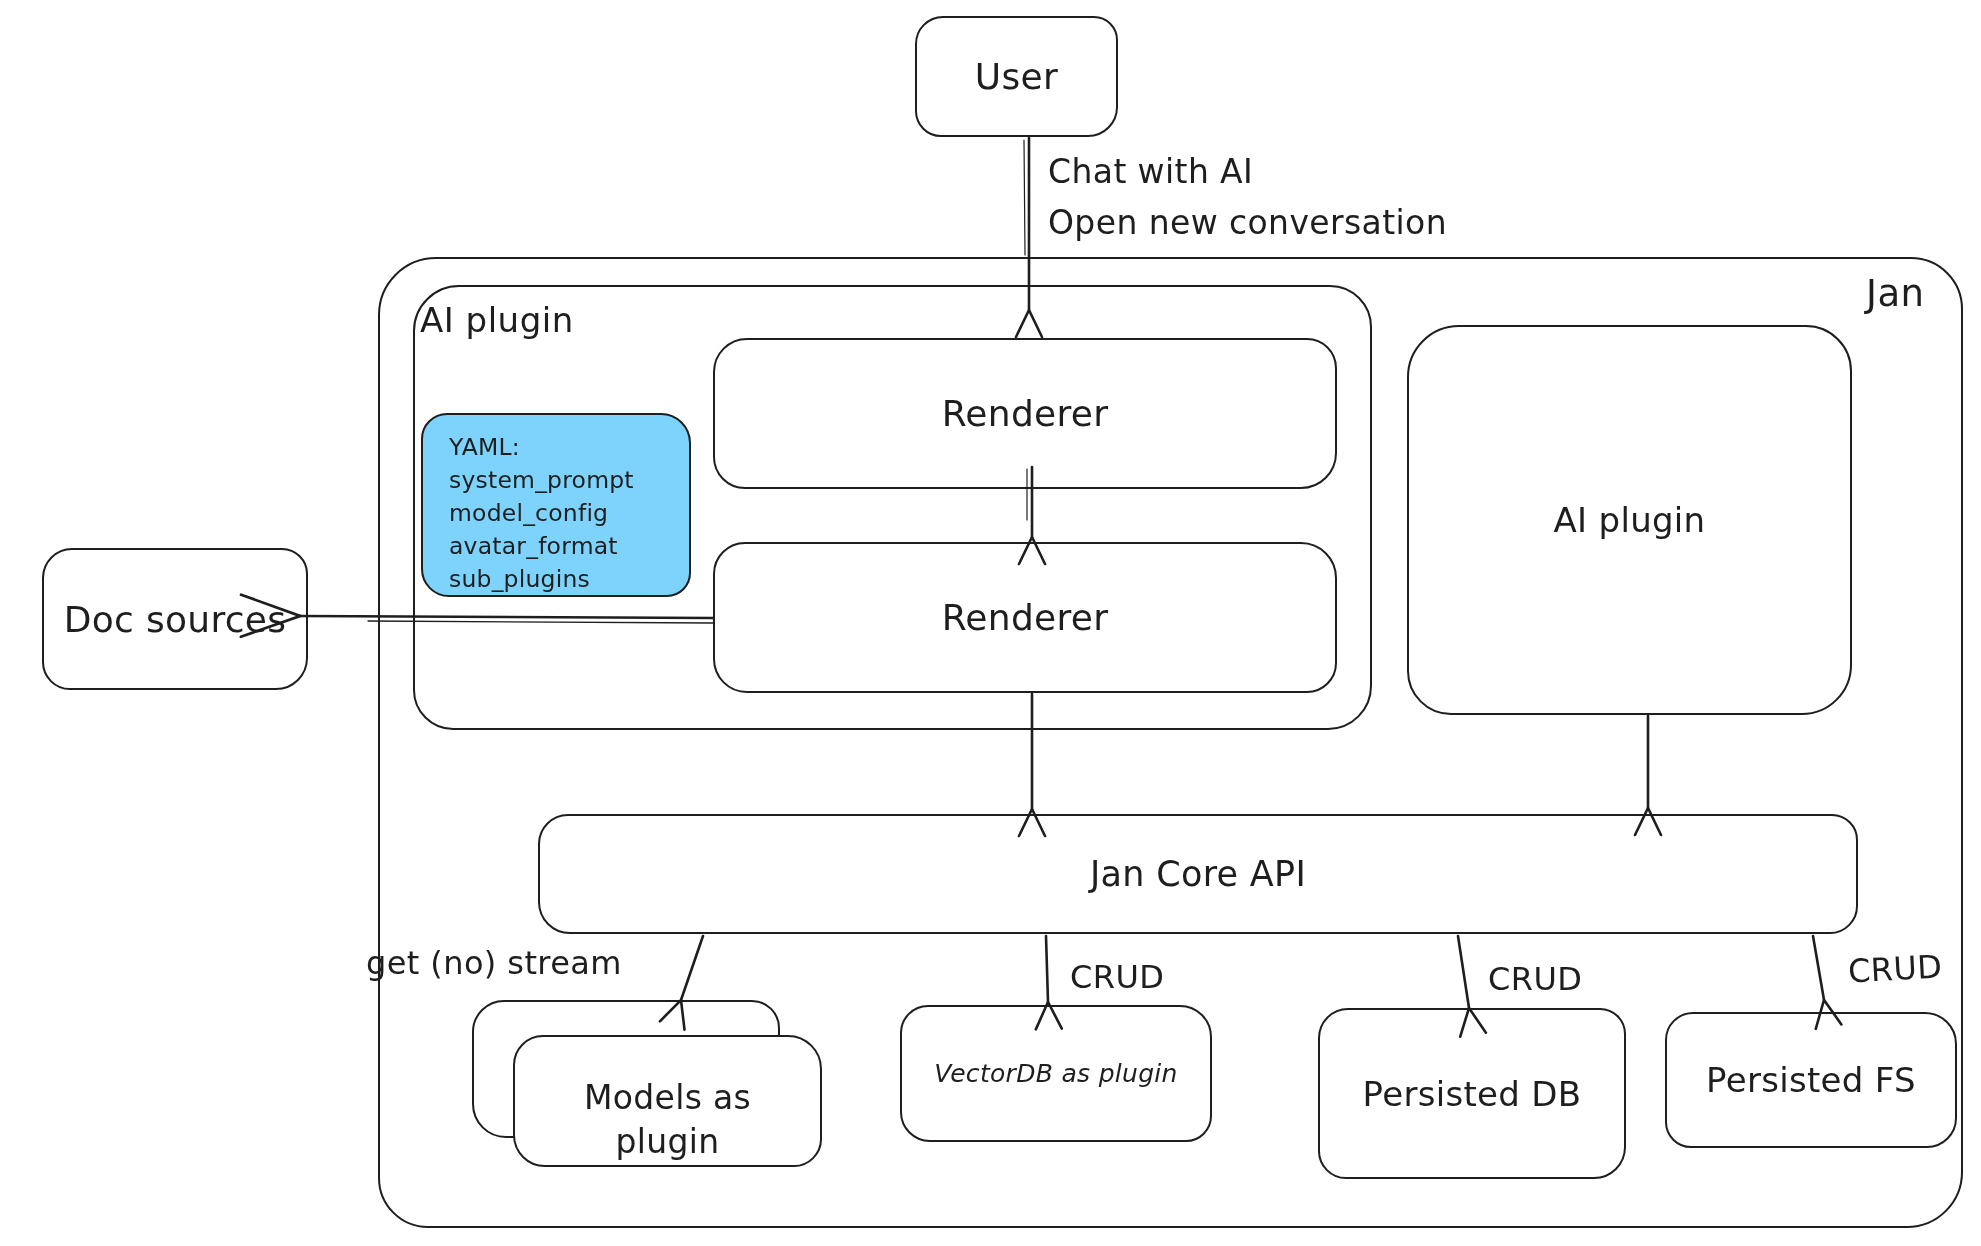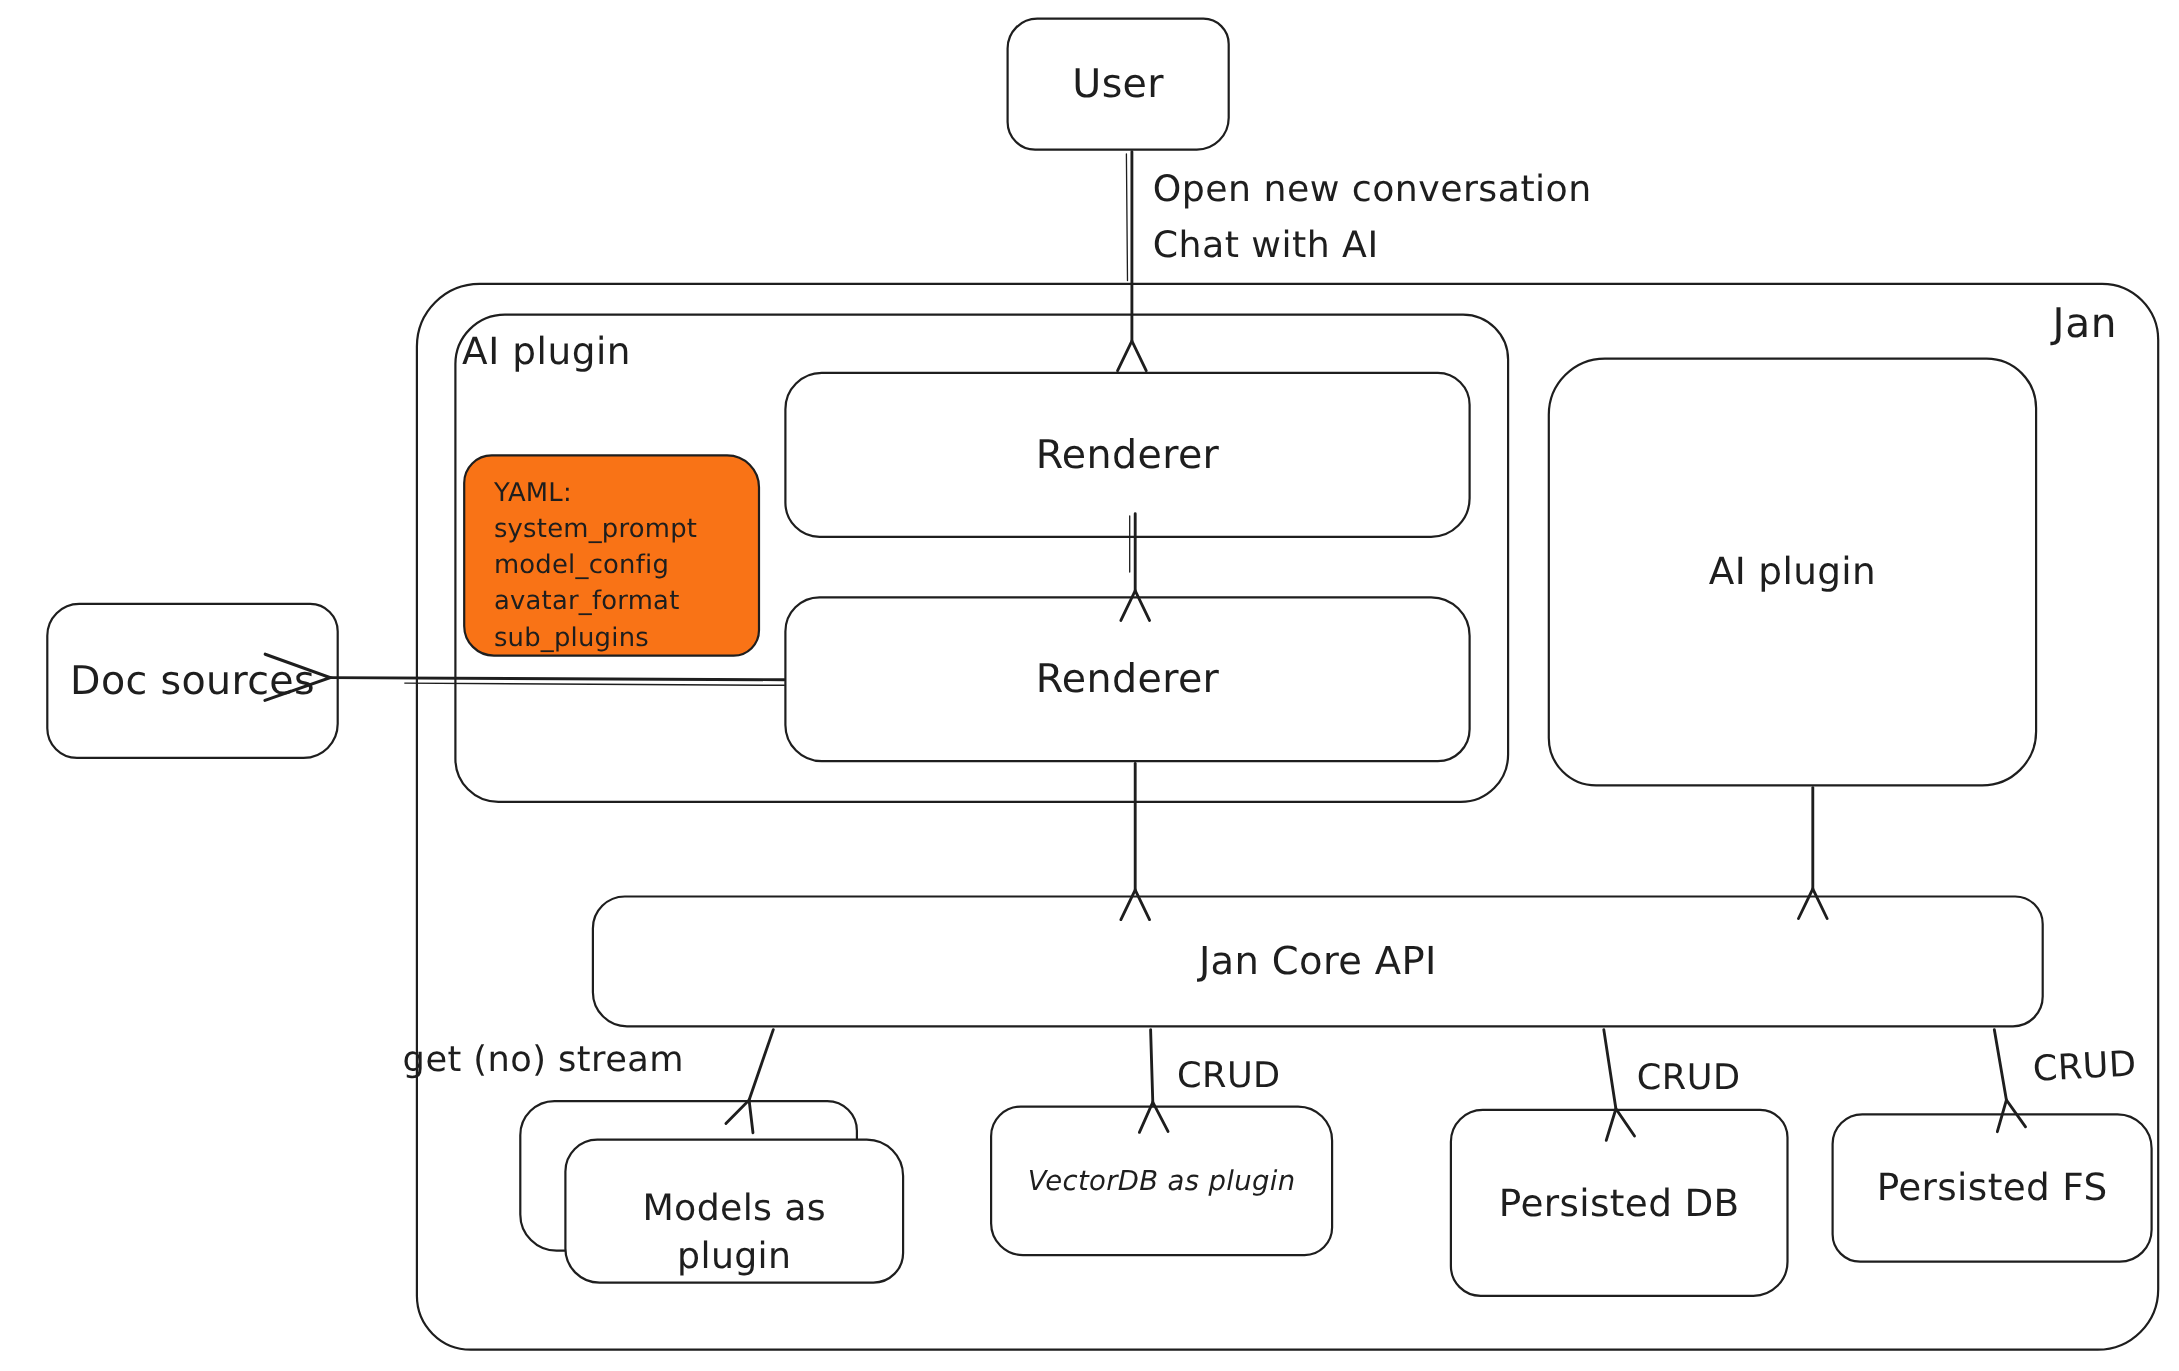--- a/index.html
+++ b/index.html
@@ -42,21 +42,21 @@
   .corner-label {
     position: absolute;
     letter-spacing: 0.5px;
     color: #1e1e1e;
     white-space: nowrap;
   }
   .yaml-note {
     position: absolute;
     border: 2.4px solid #1e1e1e;
     border-radius: 26px 30px 24px 28px;
-    background: #f97316;
+    background: #7dd3fc;
     box-sizing: border-box;
     padding: 16px 10px 10px 26px;
     font-size: 23.5px;
     line-height: 1.4;
     text-align: left;
     letter-spacing: 0.2px;
   }
   .yaml-note div { white-space: nowrap; }
   svg.edges {
     position: absolute;
@@ -146,22 +146,22 @@
       <path d="M1032,694 L1032,809" marker-end="url(#head)"></path>
       <path d="M1648,716 L1648,808" marker-end="url(#head)"></path>
       <path d="M703,936 L681,1000" marker-end="url(#head)"></path>
       <path d="M1046,936 L1048,1002" marker-end="url(#head)"></path>
       <path d="M1458,936 L1469,1008" marker-end="url(#head)"></path>
       <path d="M1813,936 L1824,1000" marker-end="url(#head)"></path>
     </g>
   </svg>
 
   <div class="edge-label" style="left:1048px; top:146px; font-size:33px; line-height:1.55;">
+    <div>Chat with AI</div>
     <div>Open new conversation</div>
-    <div>Chat with AI</div>
   </div>
 
   <div class="edge-label" style="left:366px; top:944px; font-size:32px;">get (no) stream</div>
 
   <div class="edge-label" style="left:1070px; top:958px; font-size:32px;">CRUD</div>
 
   <div class="edge-label" style="left:1488px; top:960px; font-size:32px;">CRUD</div>
 
   <div class="edge-label" style="left:1848px; top:950px; font-size:32px; transform:rotate(-3deg);">CRUD</div>
 

